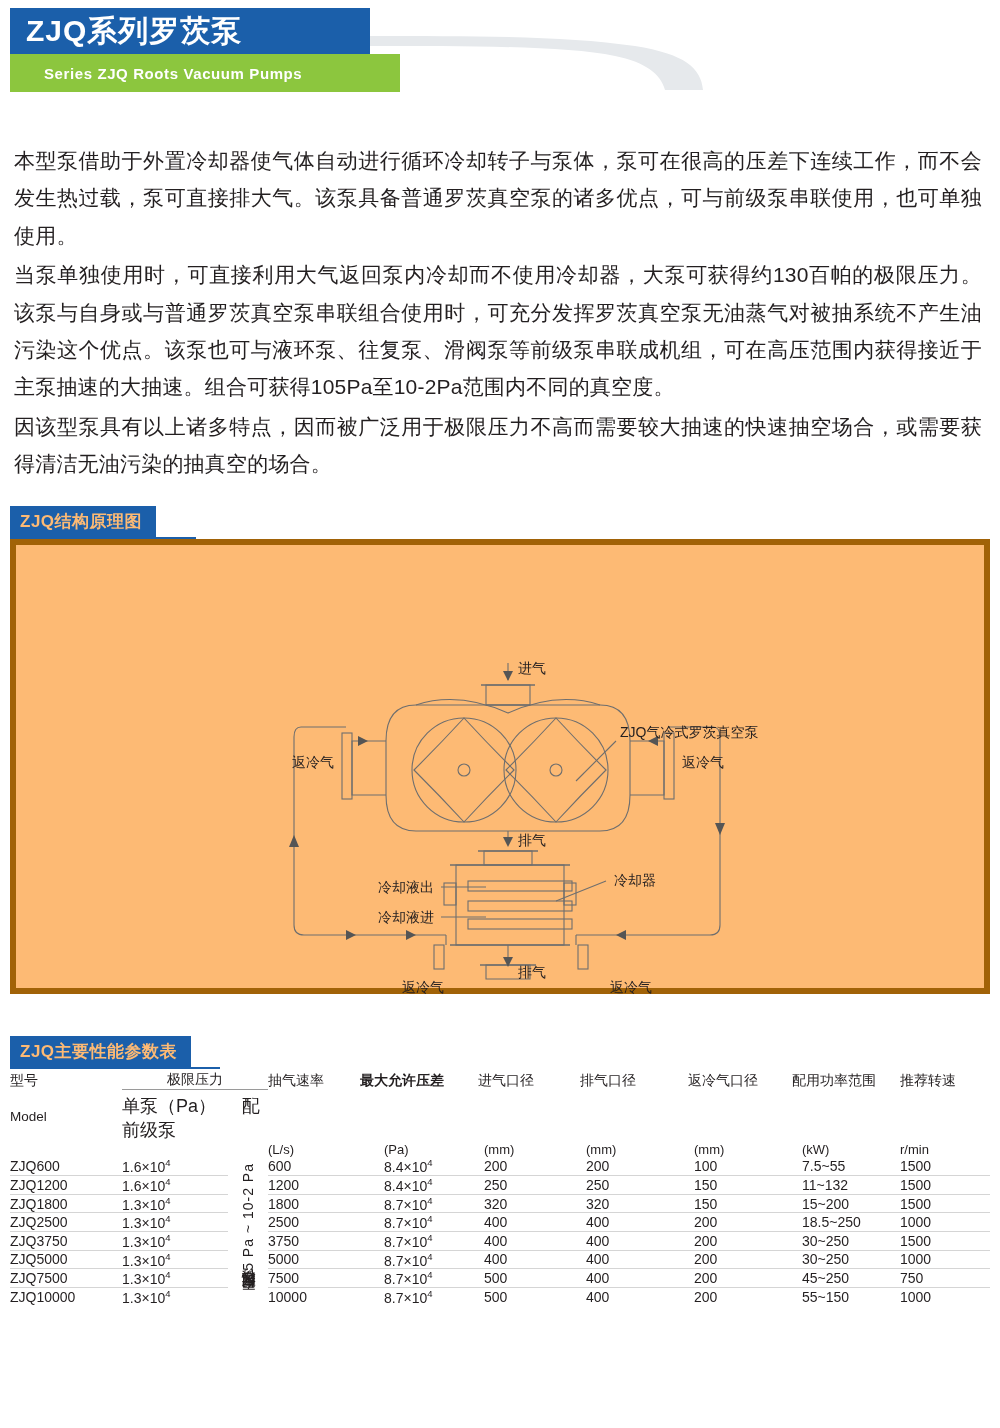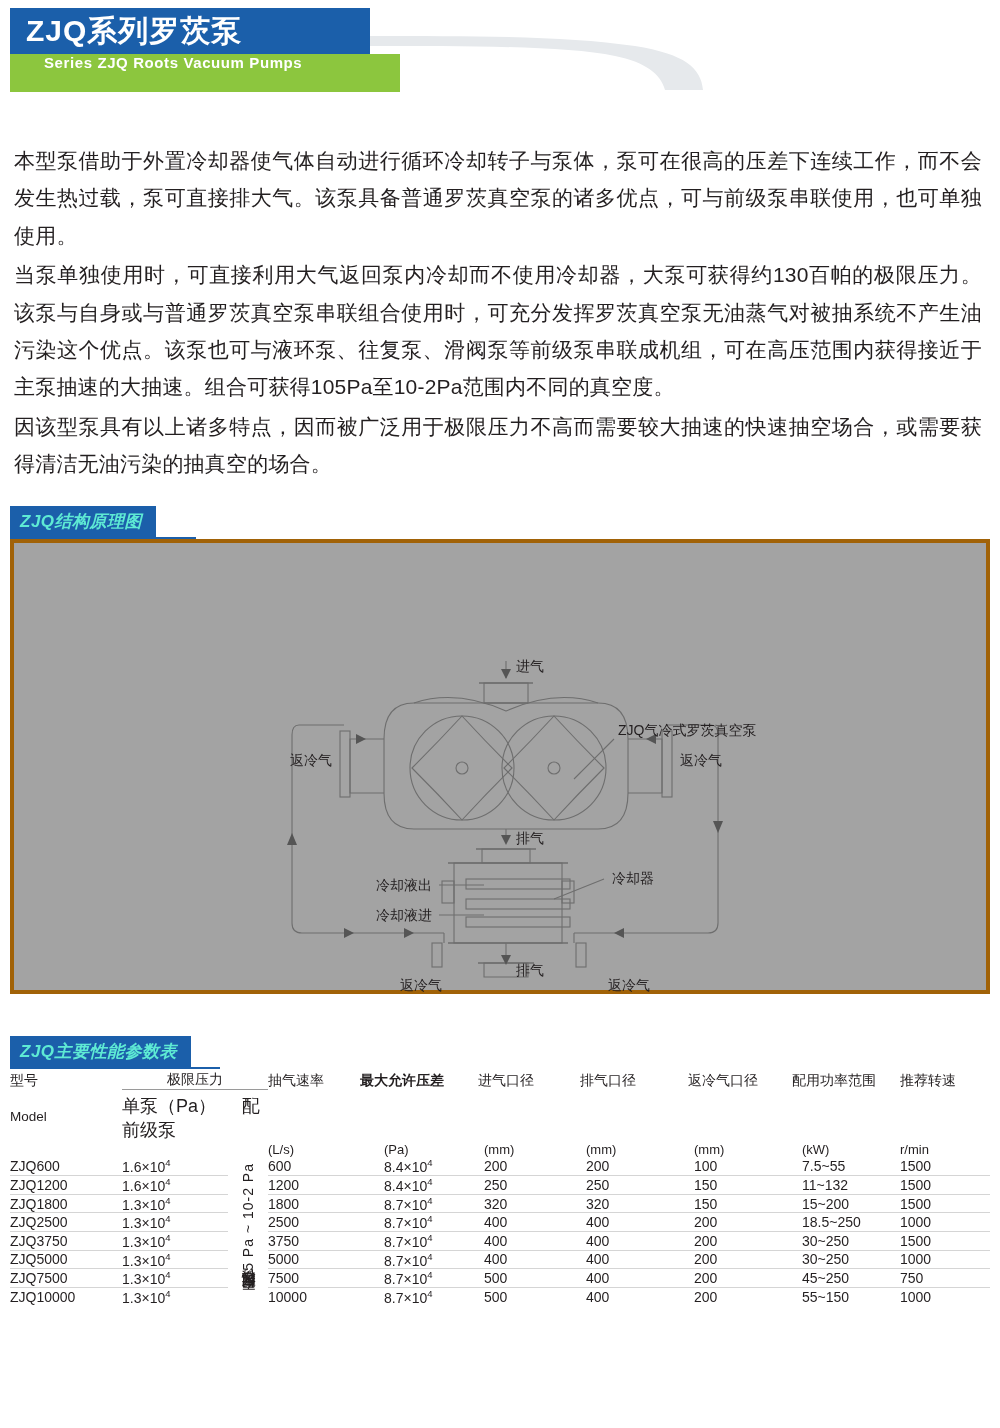--- a/index.html
+++ b/index.html
@@ -36,21 +36,21 @@
     font-weight: bold;
     letter-spacing: 1px;
     white-space: nowrap;
   }
   .hdr-green {
     position: absolute;
     left: 0; top: 54px;
     width: 390px; height: 38px;
     background: #8cc63e;
     display: flex;
-    align-items: flex-start;
+    align-items: center;
     padding-left: 34px;
   }
   .hdr-green-text {
     color: #ffffff;
     font-size: 15px;
     font-weight: bold;
     letter-spacing: .6px;
     white-space: nowrap;
   }
   .hdr-swoosh {
@@ -72,40 +72,39 @@
   }
   .intro p { margin: 0 0 2px 0; }
 
   
   .sec-label {
     position: relative;
     display: inline-block;
     margin: 22px 0 0 0;
     padding: 4px 14px 4px 10px;
     background: #1b5faa;
-    color: #5eead4;
+    color: #fdba74;
     font-size: 17px;
     font-weight: bold;
     letter-spacing: .5px;
-    font-style: italic;
   }
   .sec-label-wrap {
     border-bottom: 2px solid #1b5faa;
     display: block;
     width: 186px;
   }
   .sec-label-wrap.wide { width: 210px; }
 
   
   .diagram {
     margin-top: 0;
-    border: 4px solid #a16207;
+    border: 6px solid #a16207;
     height: 455px;
     position: relative;
-    background: #a3a3a3;
+    background: #fdba74;
   }
   .diagram svg { display:block; }
 
   
   .table-wrap { margin-top: 2px; }
   table.spec {
     width: 100%;
     border-collapse: collapse;
     font-size: 13.5px;
   }

